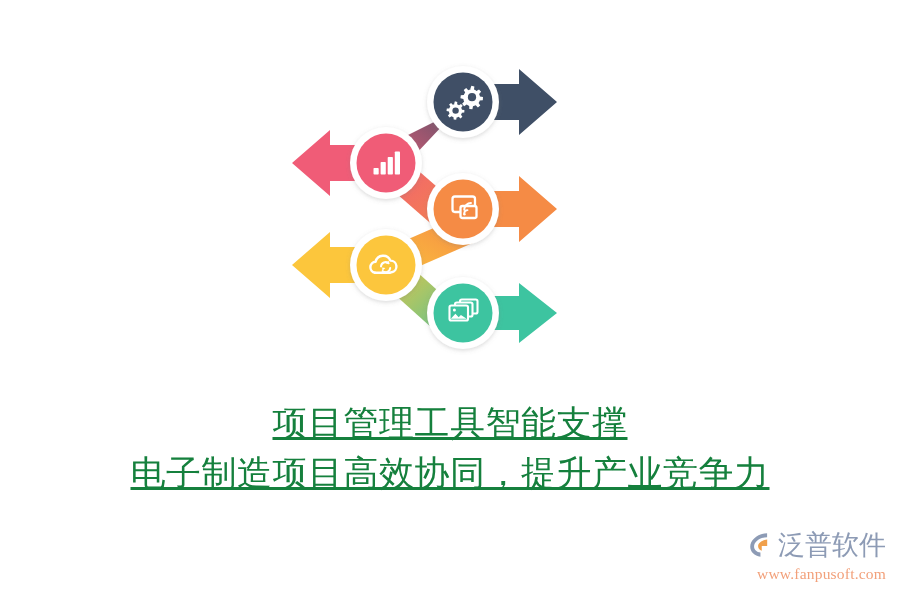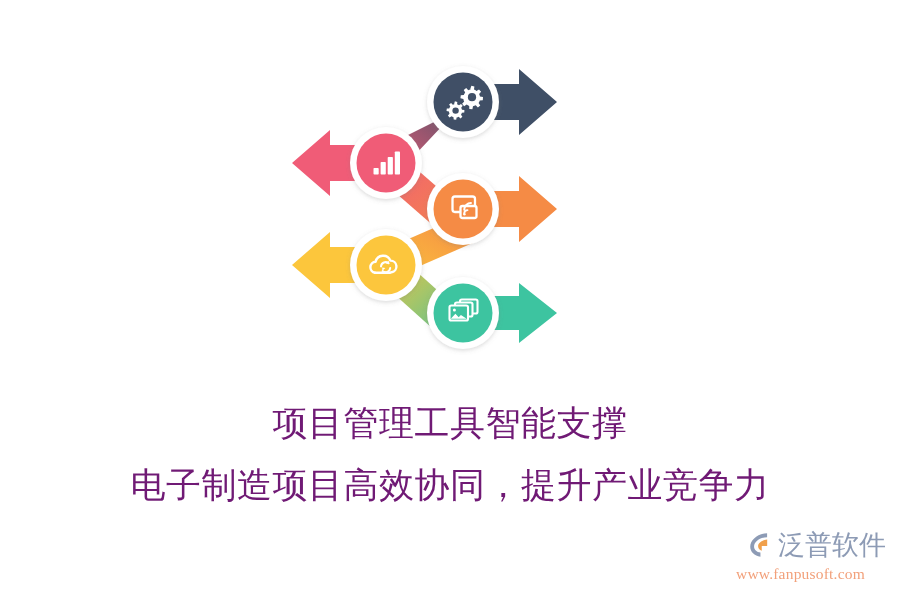--- a/index.html
+++ b/index.html
@@ -37,29 +37,30 @@
   #headline {
     position: absolute;
     left: 0;
     top: 398px;
     width: 900px;
     text-align: center;
     line-height: 1.42;
   }
   .headline-line {
     display: block;
-    color: #701a75;
+    color: #15803d;
     font-size: 35px;
     font-weight: 400;
     letter-spacing: 0.5px;
     white-space: nowrap;
+    text-decoration: underline;
   }
   .headline-line.line2 {
     font-size: 35px;
-    margin-top: 12px;
+    margin-top: 0;
   }
 
   
   #logo {
     position: absolute;
     right: 14px;
     bottom: 8px;
     width: 150px;
     height: 62px;
   }
@@ -77,21 +78,21 @@
   }
   #logo-name {
     font-size: 27px;
     color: #8d9bb5;
     font-family: "DejaVu Sans", "Liberation Sans", sans-serif;
     letter-spacing: 0px;
     line-height: 30px;
     white-space: nowrap;
   }
   #logo-url {
-    text-align: left;
+    text-align: right;
     font-family: "Liberation Serif", "DejaVu Serif", serif;
     font-size: 15.5px;
     color: #f2a07a;
     letter-spacing: 0.2px;
     margin-top: 1px;
     white-space: nowrap;
   }
 </style>
 </head>
 <body>

